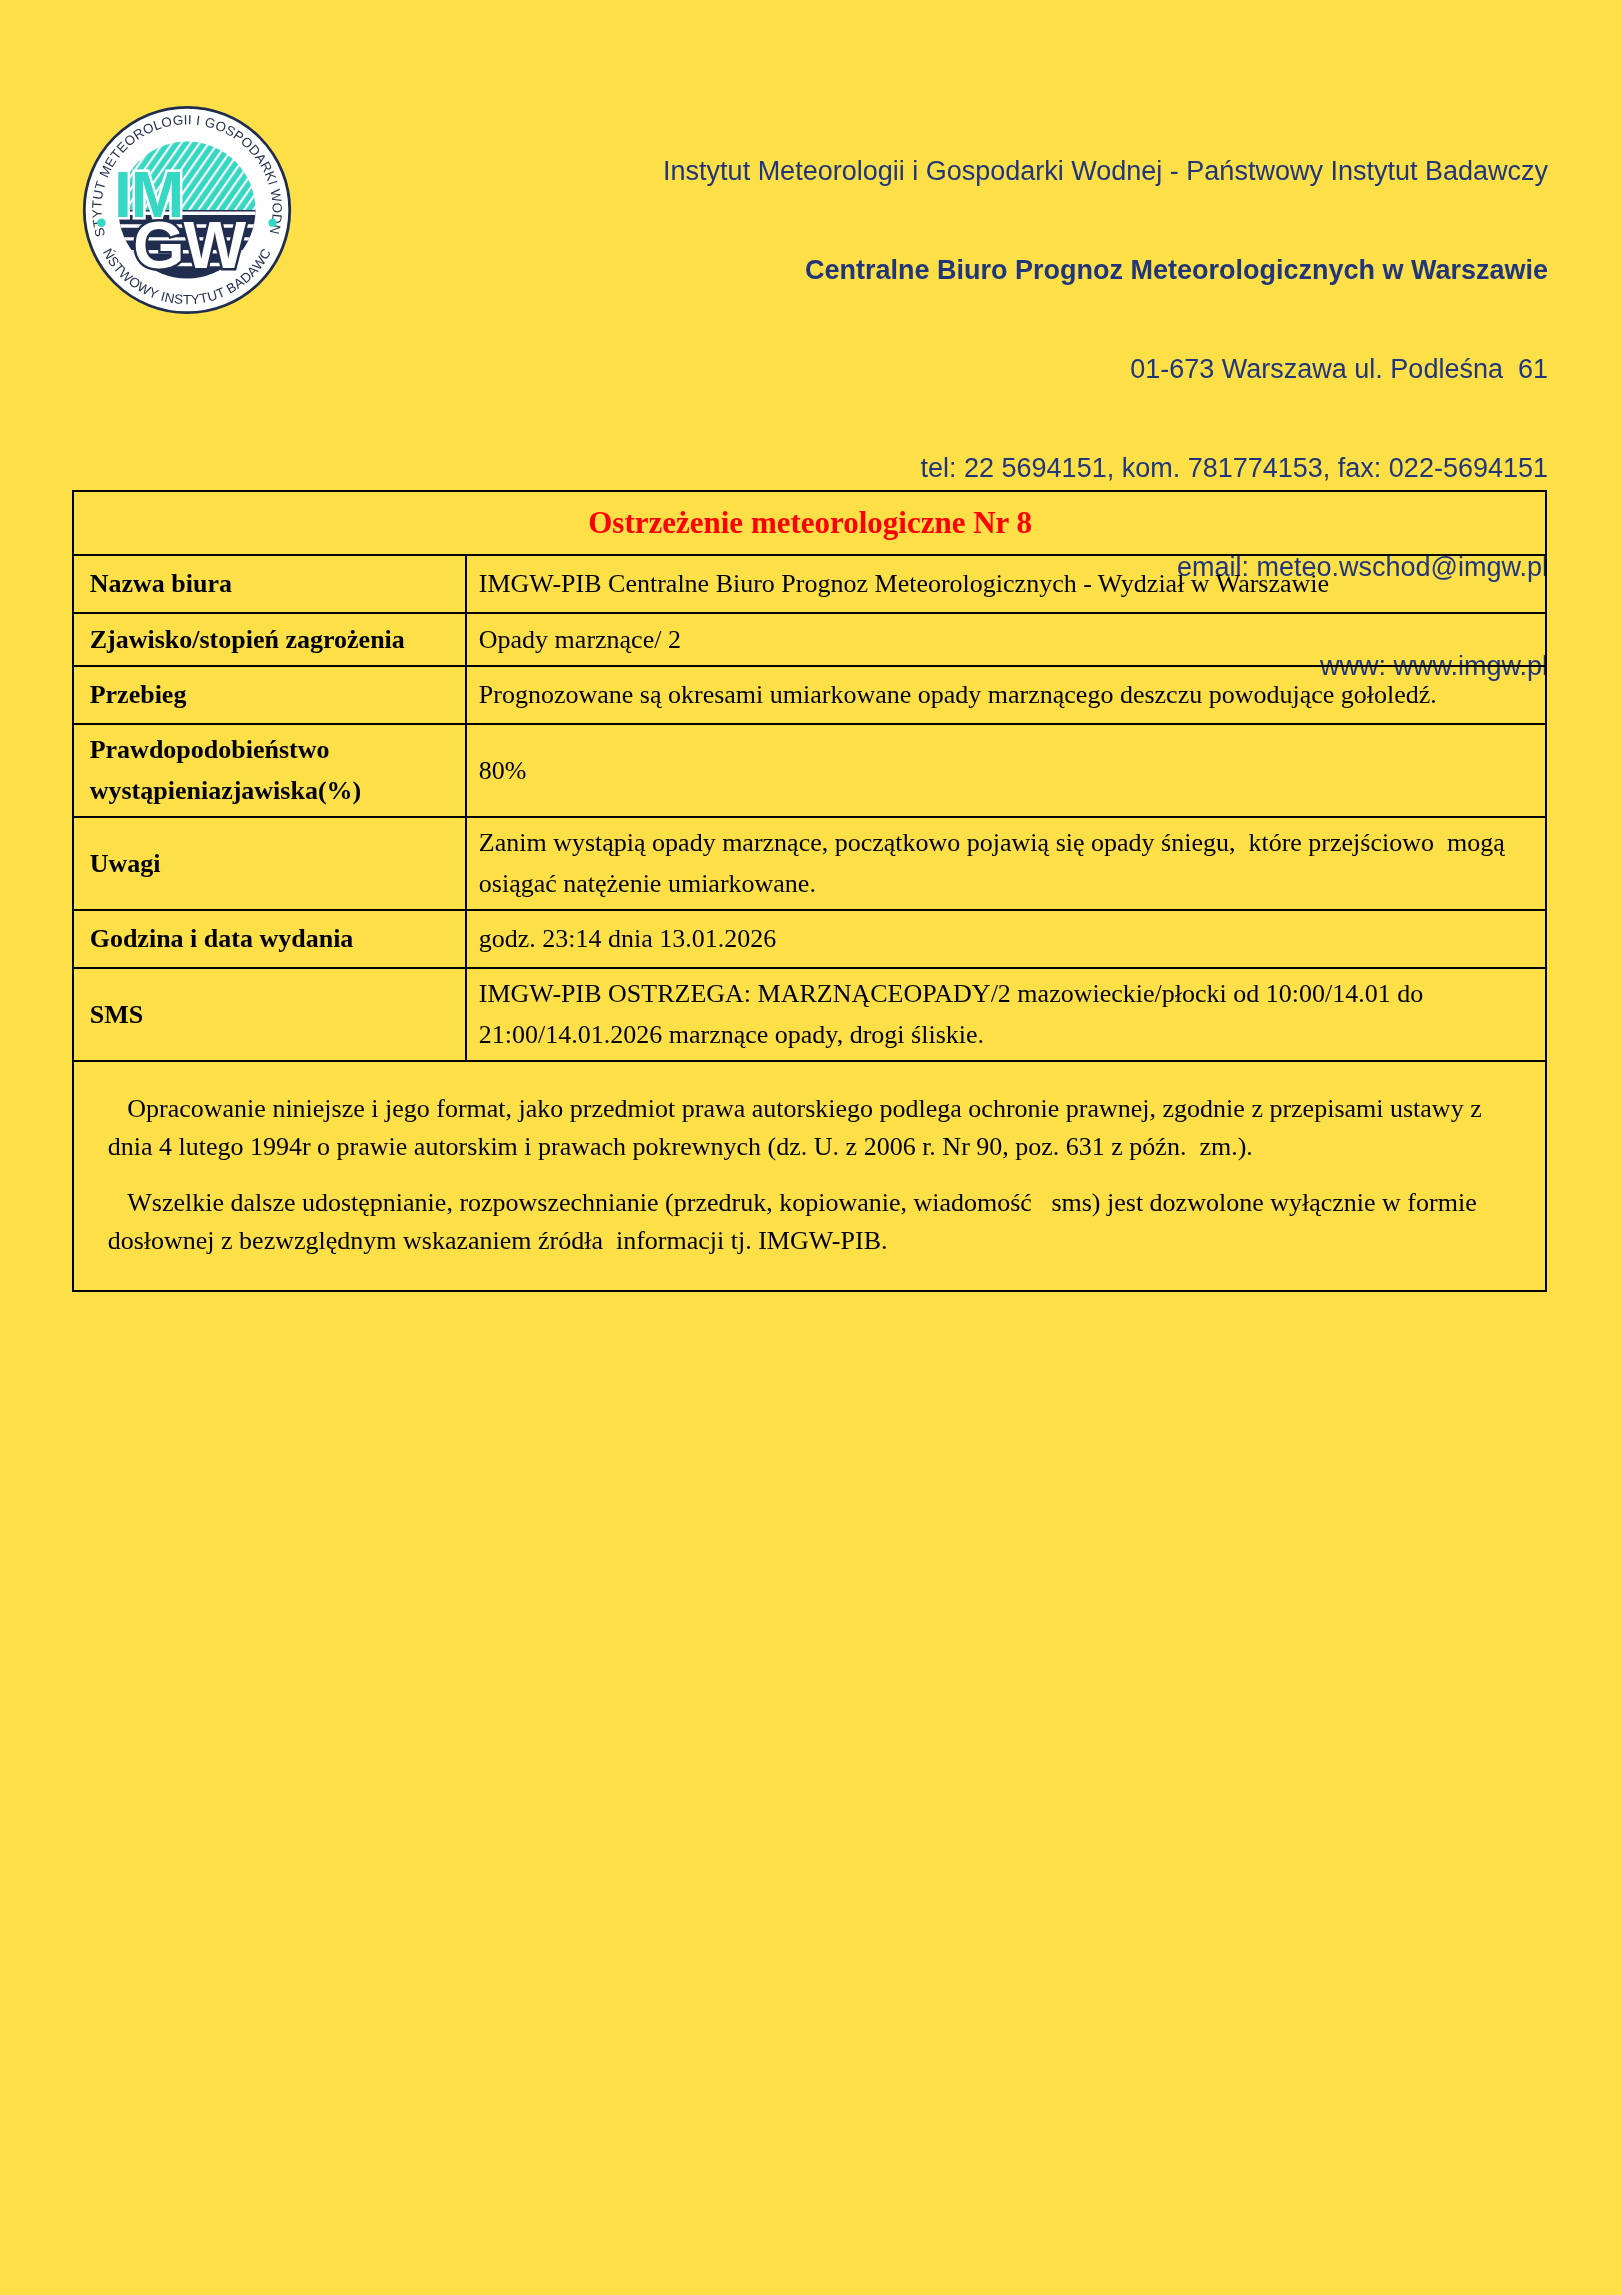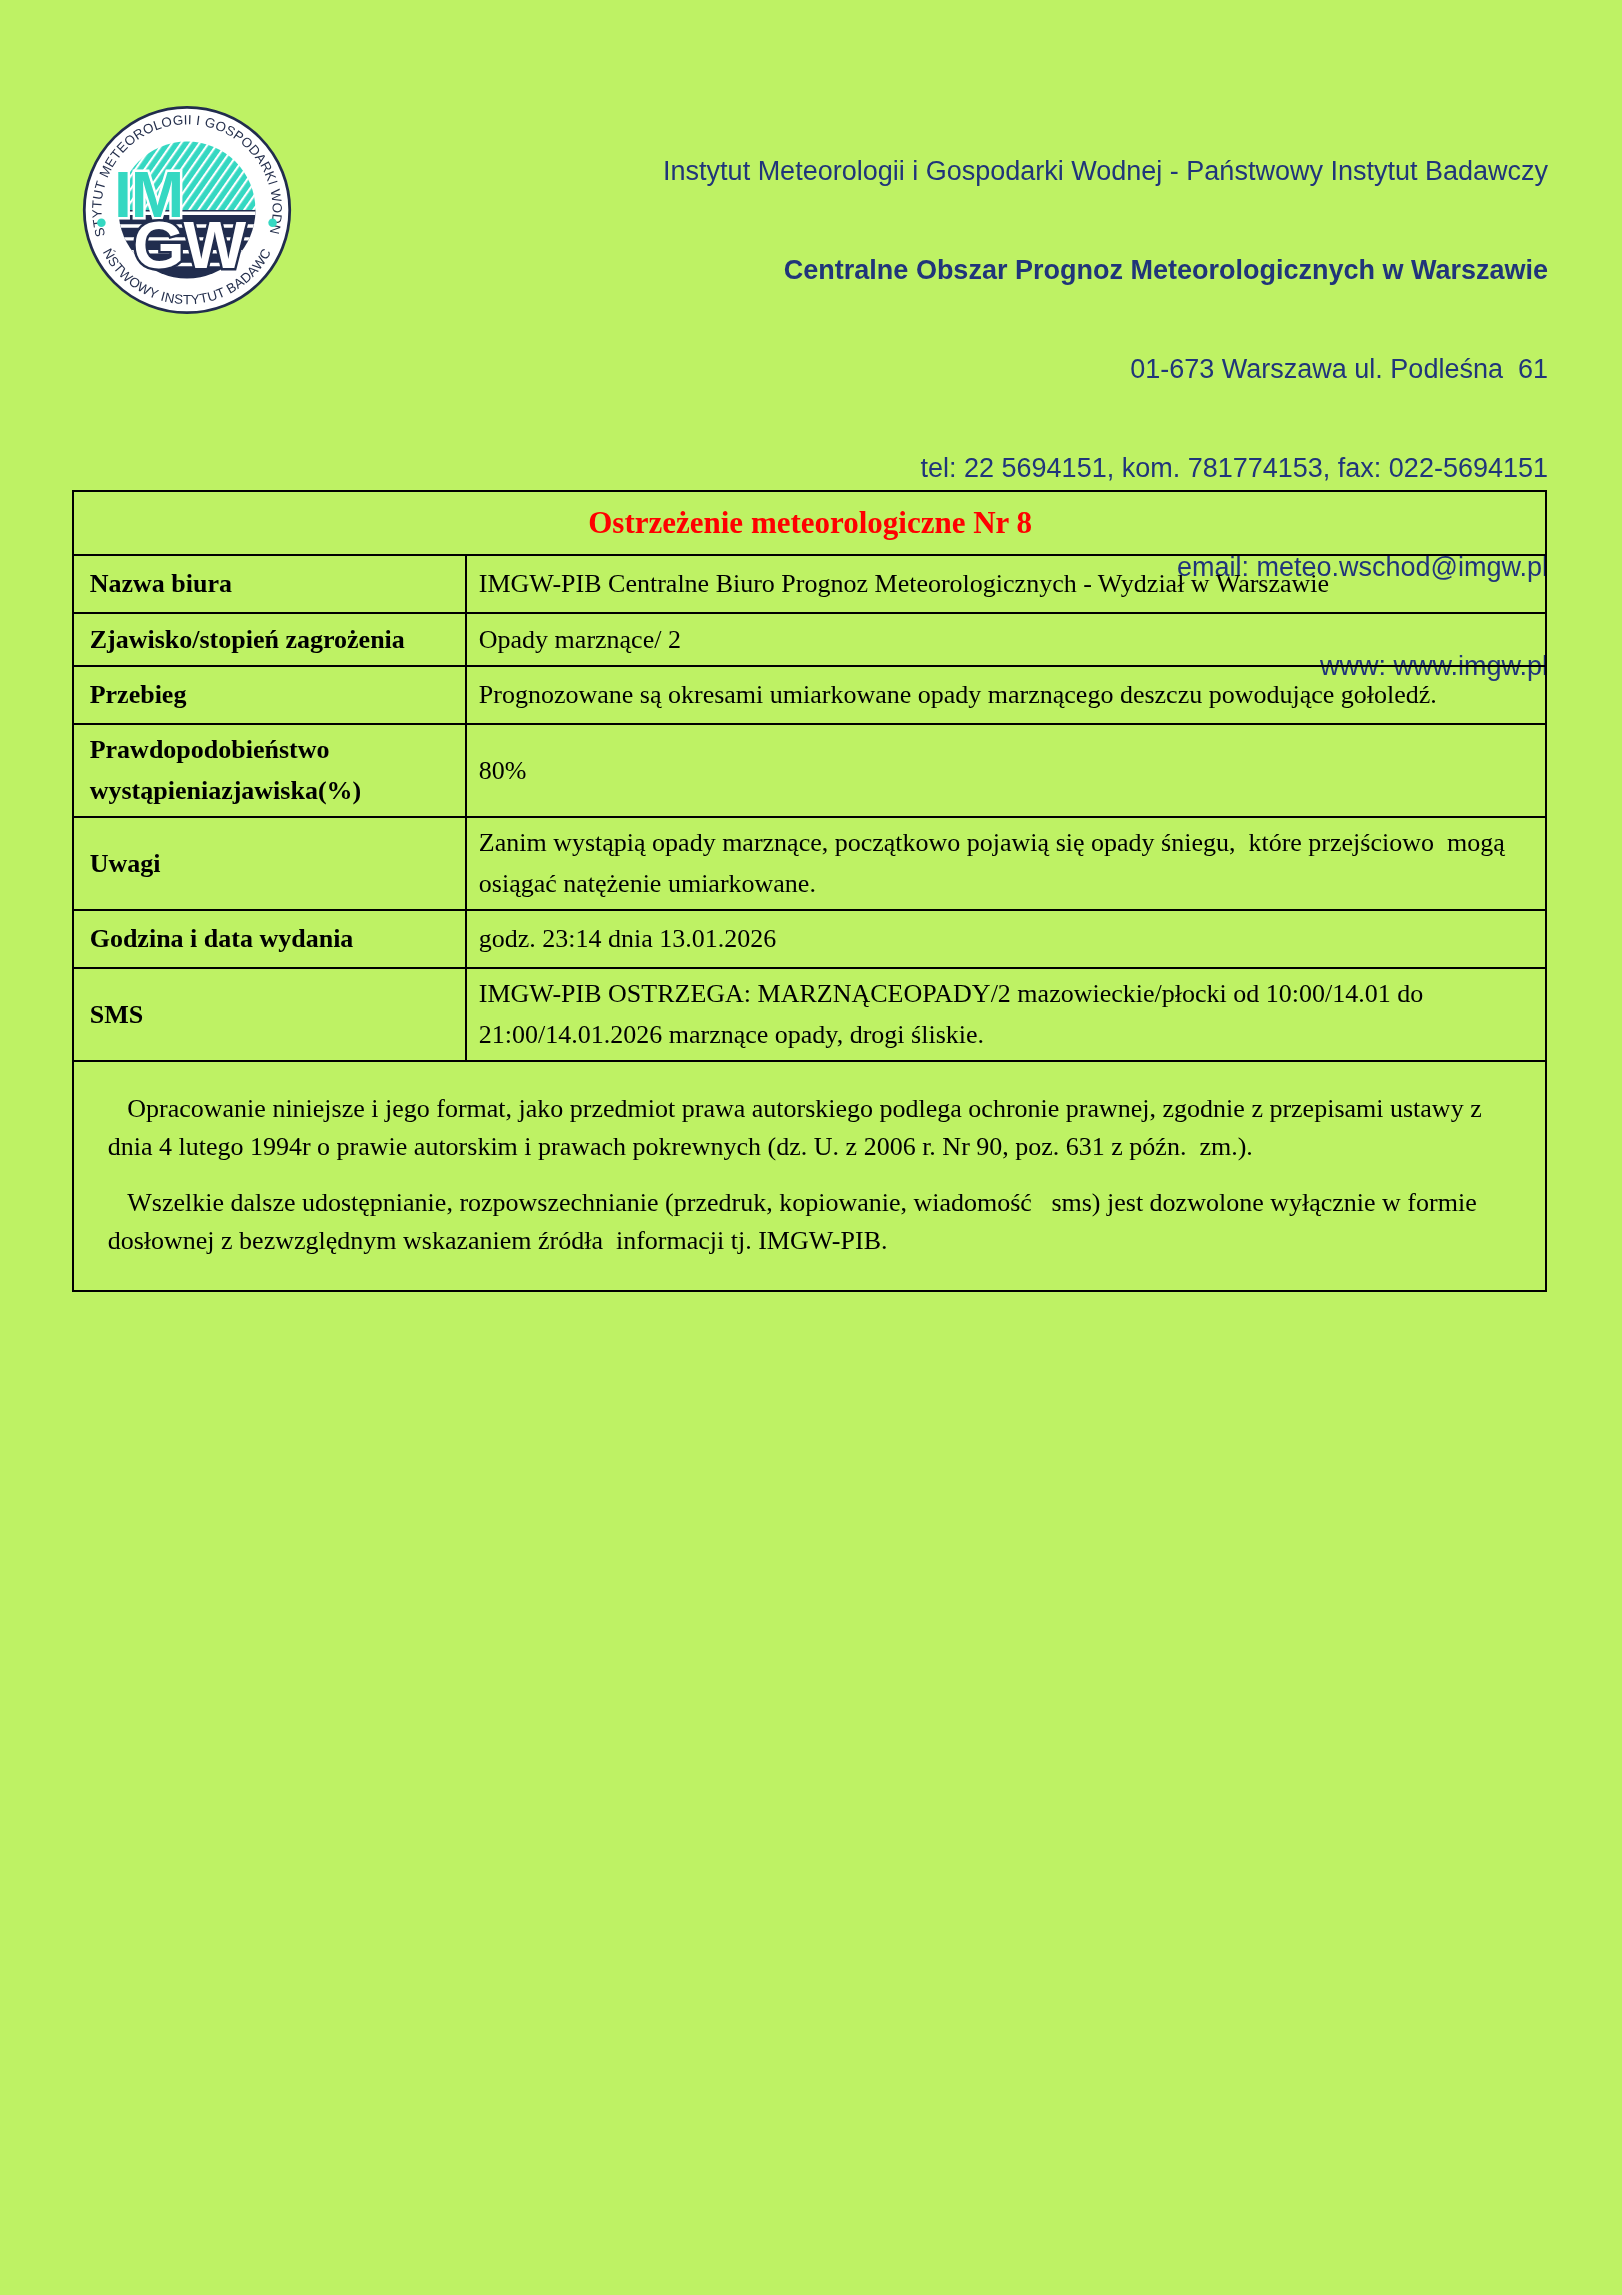--- a/index.html
+++ b/index.html
@@ -1,19 +1,19 @@
 <!DOCTYPE html>
 <html style="font-size:10.5px"><head>
 <meta charset="utf-8">
 <style>
   html,body { margin:0; padding:0; background:#ffffff; }
   .page {
     position:relative;
     width:1622px; height:2295px;
-    background:#bef264;
+    background:#fde047;
     font-family:"Liberation Serif", serif;
     color:#000;
     overflow:hidden;
   }
 
   
   .logo-wrap {
     position:absolute; left:80px; top:103px;
     width:214px; height:214px;
   }
@@ -104,21 +104,21 @@
         <textPath href="#arcBot" startOffset="50%">PAŃSTWOWY INSTYTUT BADAWCZY</textPath>
       </text>
 
       <circle cx="20" cy="112" r="4" fill="#35d8c2"></circle>
       <circle cx="180" cy="112" r="4" fill="#35d8c2"></circle>
     </svg>
   </div>
 
   <div class="hdr">
     <div>Instytut Meteorologii i Gospodarki Wodnej - Państwowy Instytut Badawczy</div>
-    <div class="b">Centralne Obszar Prognoz Meteorologicznych w Warszawie</div>
+    <div class="b">Centralne Biuro Prognoz Meteorologicznych w Warszawie</div>
     <div>01-673 Warszawa ul. Podleśna&nbsp; 61</div>
     <div>tel: 22 5694151, kom. 781774153, fax: 022-5694151</div>
     <div>email: meteo.wschod@imgw.pl</div>
     <div>www: www.imgw.pl</div>
   </div>
 
   <table class="wtable">
     <colgroup>
         <col style="width:393px">
         <col>

